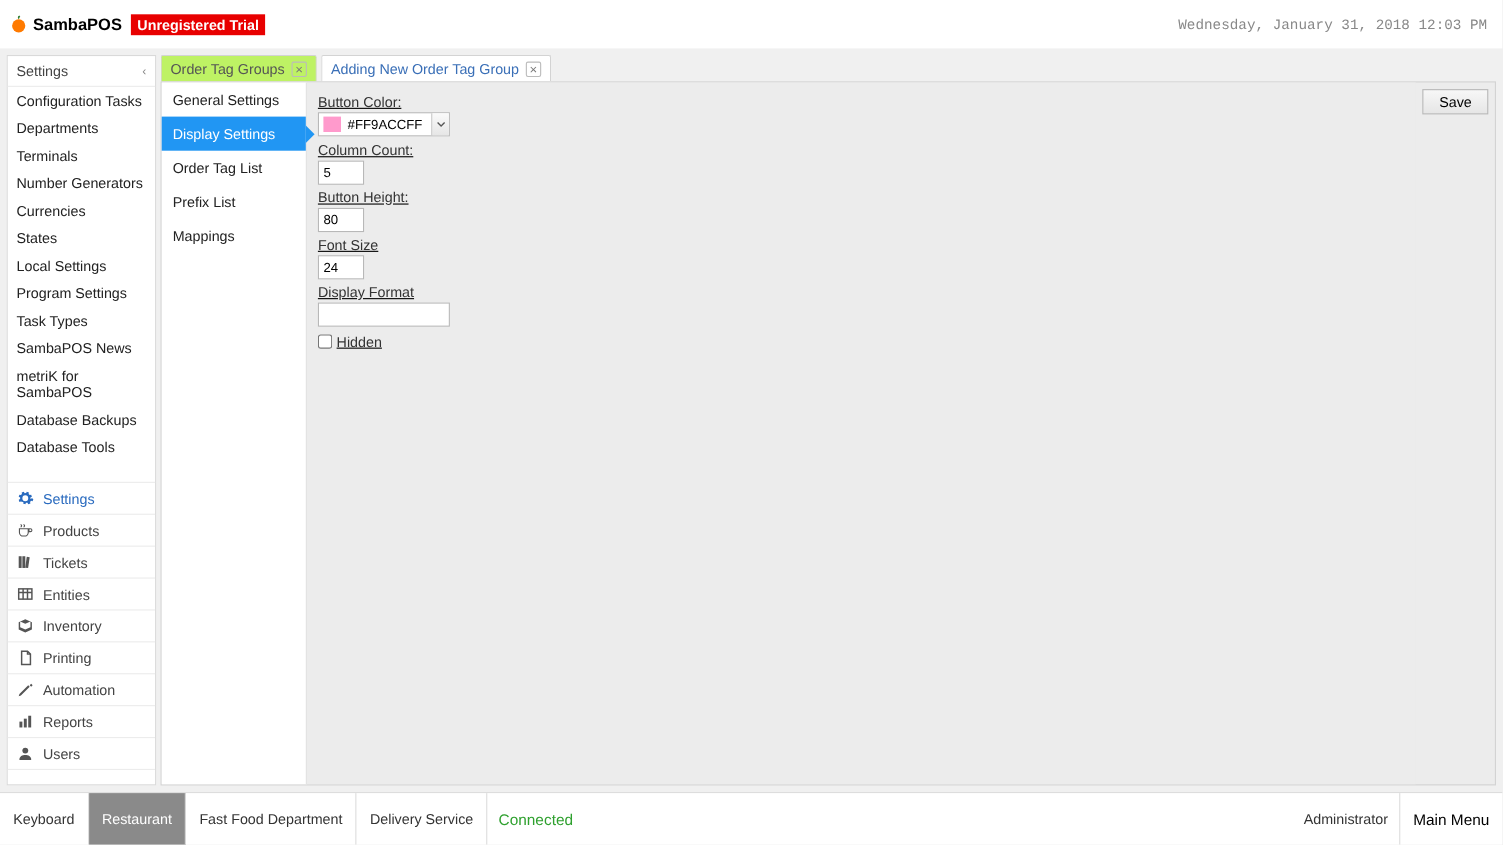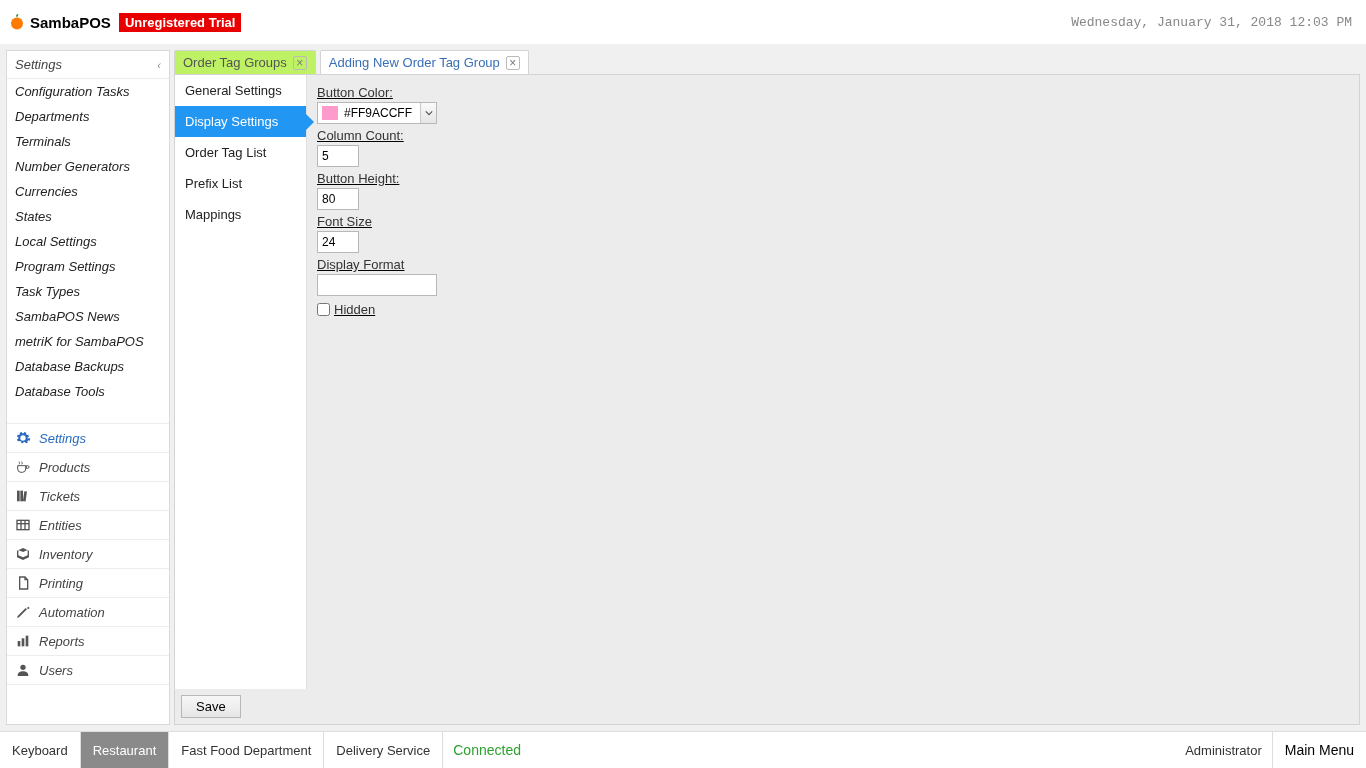--- a/index.html
+++ b/index.html
@@ -12,39 +12,39 @@
   .logo-icon { width: 18px; height: 18px; display: inline-block; }
   .brand-text { font-weight: bold; font-size: 15px; color: #000; }
   .trial-badge { background: #e80000; color: #fff; font-size: 13px; font-weight: bold; padding: 2px 6px; margin-left: 4px; }
   .topbar-spacer { flex: 1; }
   .datetime { font-family: "Consolas","Courier New", monospace; font-size: 13px; color: #888; padding-right: 6px; }
 
   
   .main-row { flex: 1; display: flex; padding: 6px; gap: 4px; min-height: 0; }
 
   
-  .sidebar { width: 164px; border: 1px solid #d9d9d9; background: #fff; display: flex; flex-direction: column; font-style: italic; }
+  .sidebar { width: 136px; border: 1px solid #d9d9d9; background: #fff; display: flex; flex-direction: column; }
   .sidebar-header { padding: 6px 8px; font-size: 13px; color: #444; border-bottom: 1px solid #ececec; display: flex; justify-content: space-between; align-items: center; }
   .sidebar-header .collapse { font-size: 11px; color: #888; }
   .settings-list { flex: 0 0 auto; }
   .settings-list .item { padding: 5px 8px; font-size: 13px; color: #222; cursor: pointer; }
   .sidebar-gap { height: 20px; border-bottom: 1px solid #ececec; }
   .module-list { flex: 1; }
   .module-item { display: flex; align-items: center; gap: 8px; padding: 6px 8px; font-size: 13px; color: #444; border-bottom: 1px solid #ececec; cursor: pointer; }
   .module-item.active { color: #2a6bbf; }
   .mi-icon { width: 16px; height: 16px; display: inline-flex; align-items: center; justify-content: center; color: #555; }
   .module-item.active .mi-icon { color: #2a6bbf; }
 
   
   .content { flex: 1; display: flex; flex-direction: column; min-width: 0; }
   .tabrow { display: flex; gap: 4px; }
   .tab { background: #bef264; border: 1px solid #d3d3d3; border-bottom: none; padding: 4px 8px; font-size: 13px; color: #555; display: flex; align-items: center; gap: 6px; border-radius: 2px 2px 0 0; }
   .tab.active { background: #fff; color: #3a6fb7; }
   .tab .close { font-size: 12px; color: #777; border: 1px solid #bbb; width: 14px; height: 14px; line-height: 12px; text-align: center; border-radius: 2px; cursor: pointer; }
-  .panel { flex: 1; border: 1px solid #d3d3d3; background: #ececec; display: flex; flex-direction: column; min-height: 0; }
+  .panel { flex: 1; border: 1px solid #d3d3d3; background: #ececec; display: flex; flex-direction: row; min-height: 0; }
 
   .panel-body { flex: 1; display: flex; min-height: 0; }
   .subside { width: 132px; background: #fff; border-right: 1px solid #e0e0e0; }
   .subside .sitem { padding: 8px 10px; font-size: 13px; color: #222; cursor: pointer; }
   .subside .sitem.sel { background: #2196f3; color: #fff; position: relative; }
   .subside .sitem.sel::after {
     content: ""; position: absolute; right: -8px; top: 50%; transform: translateY(-50%);
     border-top: 8px solid transparent; border-bottom: 8px solid transparent; border-left: 8px solid #2196f3;
   }
 
@@ -59,21 +59,21 @@
   .wide-input { width: 120px; height: 22px; border: 1px solid #b8b8b8; background: #fff; font-size: 12px; padding: 2px 4px; }
   .form-row { margin-bottom: 4px; }
   .ck-row { display: flex; align-items: center; gap: 4px; margin-top: 6px; }
   .ck-row input { width: 13px; height: 13px; }
   .ck-row label { font-size: 13px; color: #333; }
 
   .panel-footer { padding: 6px; }
   .save-btn { border: 1px solid #b8b8b8; background: linear-gradient(#f7f7f7,#e6e6e6); padding: 3px 14px; font-size: 13px; cursor: pointer; }
 
   
-  .bottombar { height: 37px; background: #fff; border-top: 1px solid #ddd; display: flex; align-items: stretch; }
+  .bottombar { height: 48px; background: #fff; border-top: 1px solid #ddd; display: flex; align-items: stretch; }
   .bb-btn { padding: 0 12px; display: flex; align-items: center; font-size: 13px; color: #333; border-right: 1px solid #ddd; cursor: pointer; }
   .bb-btn.sel { background: #8a8a8a; color: #fff; }
   .bb-status { padding: 0 10px; display: flex; align-items: center; font-size: 14px; color: #2ea02e; }
   .bb-spacer { flex: 1; }
   .bb-right { padding: 0 10px; display: flex; align-items: center; font-size: 13px; color: #333; }
   .bb-main { border-left: 1px solid #ddd; padding: 0 12px; display: flex; align-items: center; font-size: 14px; cursor: pointer; }
 </style>
 </head>
 <body>
 

